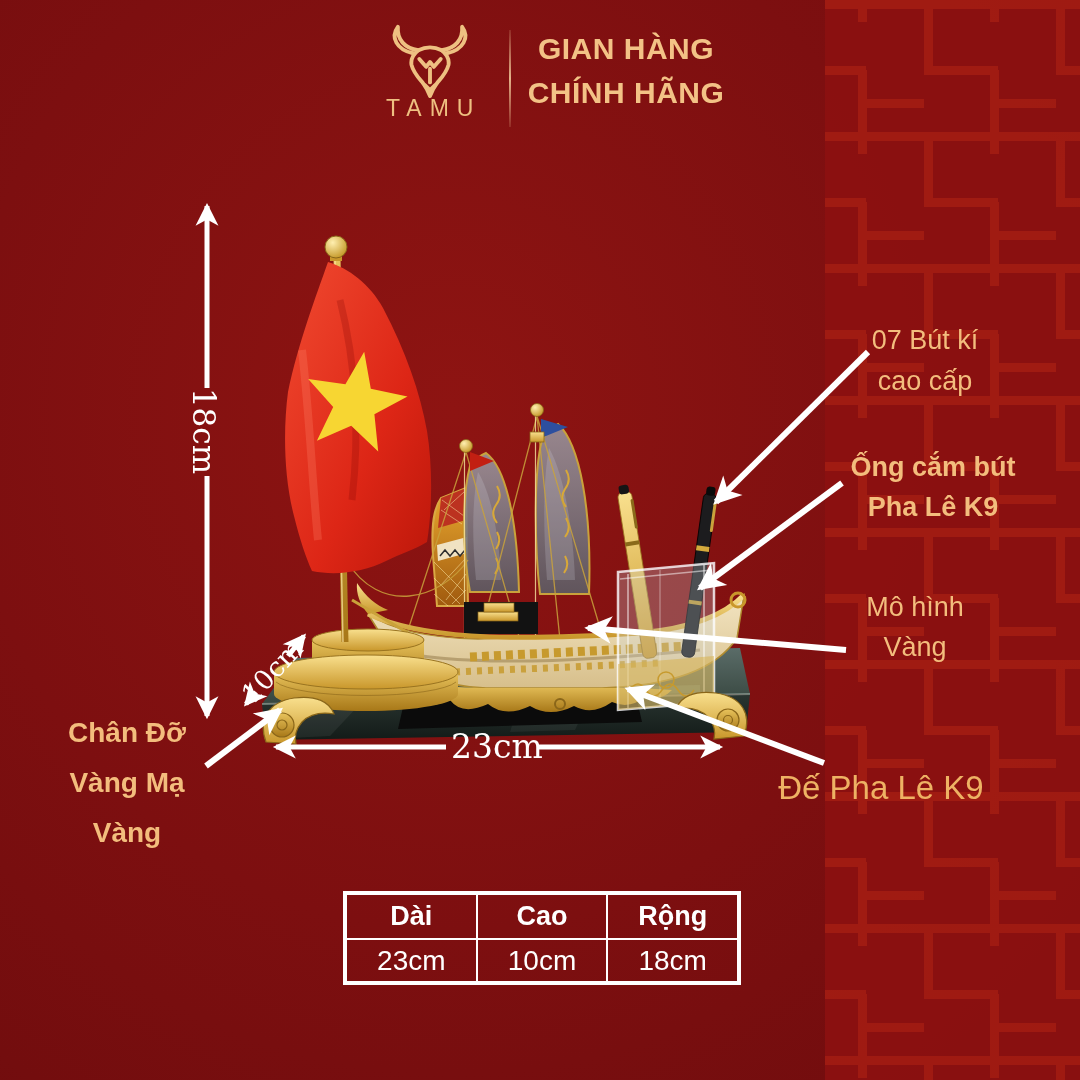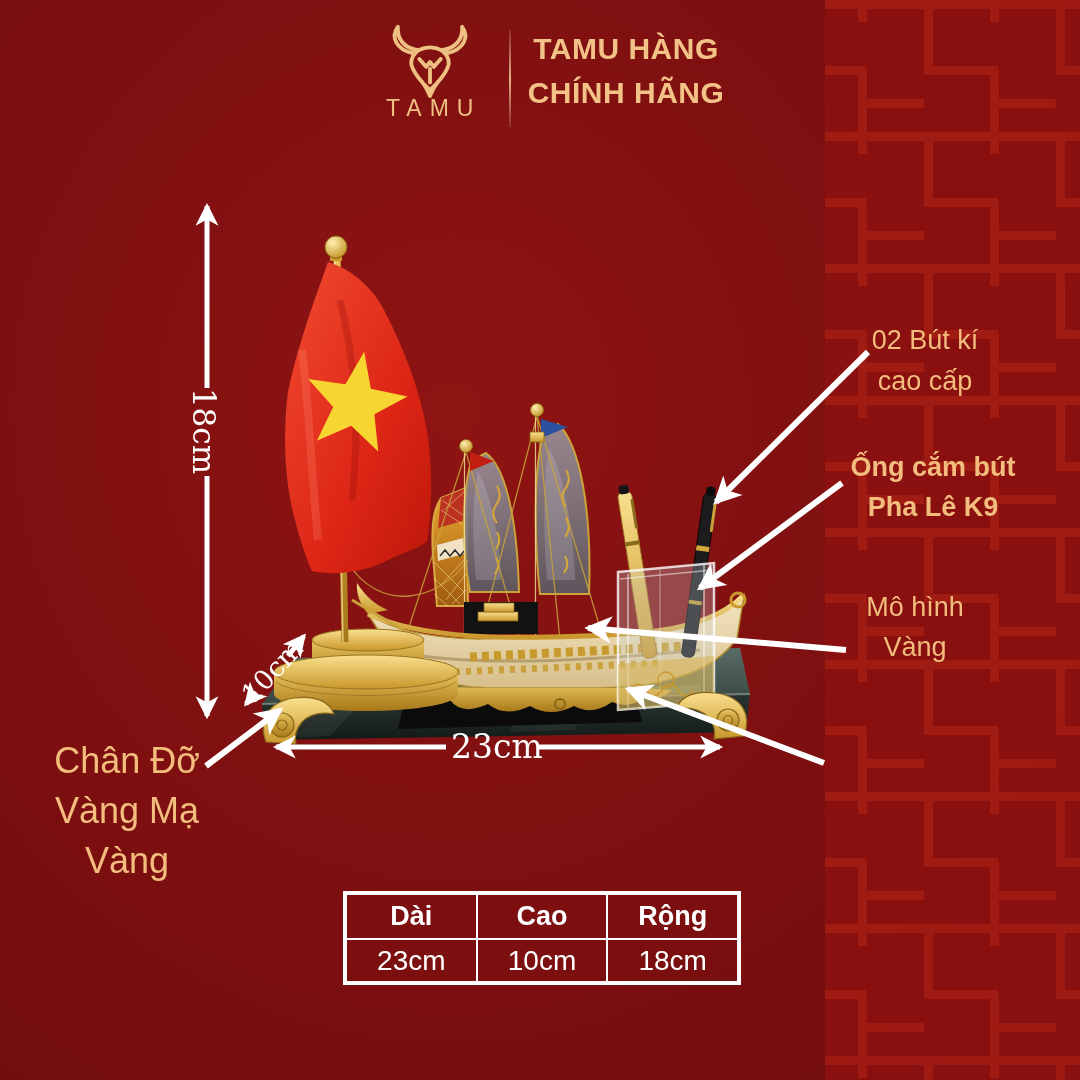--- a/index.html
+++ b/index.html
@@ -22,21 +22,21 @@
   .store-name{
     position:absolute;left:516px;top:27px;width:220px;text-align:center;
     color:#f3c286;font-size:30px;font-weight:700;line-height:44px;letter-spacing:.5px;
   }
   
   .callout{position:absolute;text-align:center;color:#f3bd7d;font-size:27px;line-height:40px;font-weight:500;}
   .callout-pens{left:835px;top:320px;width:180px;line-height:41px;}
   .callout-holder{left:828px;top:447px;width:210px;font-weight:bold;}
   .callout-boat{left:835px;top:587px;width:160px;}
   .callout-base{left:758px;top:768px;width:246px;font-size:33px;line-height:40px;color:#eeb264;}
-  .callout-stand{left:37px;top:736px;width:180px;font-size:36px;line-height:50px;}
+  .callout-stand{left:37px;top:708px;width:180px;font-size:28px;line-height:50px;font-weight:bold;}
   
   .dim{position:absolute;color:#ffffff;font-family:"DejaVu Serif","Liberation Serif",serif;white-space:nowrap;}
   .dim-height{left:204px;top:431px;font-size:31px;transform:translate(-50%,-50%) rotate(90deg);}
   .dim-depth{left:272px;top:671px;font-size:27px;transform:translate(-50%,-50%) rotate(-47deg);}
   .dim-width{left:497px;top:746px;font-size:33px;transform:translate(-50%,-50%);}
   
   .spec-table{
     position:absolute;left:343px;top:867px;width:392px;
     display:grid;grid-template-columns:1fr 1fr 1fr;grid-template-rows:45px 43px;
     border:3.5px solid #fff;
@@ -76,21 +76,21 @@
       <path d="M68,30 C84,26 91,14 83,3 C84,16 76,25 62,27"></path>
       <path d="M38,27 C33,31 30,36 31,42 C33,50 38,55 43,61 C46,65 48,69 50,74 C52,69 54,65 57,61 C62,55 67,50 69,42 C70,36 67,31 62,27 C58,25 54,24 50,24 C46,24 42,25 38,27 Z"></path>
       <path d="M39,36 L46,44 L50,39 L54,44 L61,36"></path>
       <path d="M50,46 V60"></path>
       <path d="M45,63 L50,68 L55,63"></path>
     </g>
   </svg>
   <div class="brand-name">TAMU</div>
   <div class="header-divider"></div>
   <div class="store-name">
-    <div>TAMU HÀNG</div>
+    <div>GIAN HÀNG</div>
     <div>CHÍNH HÃNG</div>
   </div>
 
   <svg class="abs" style="left:0;top:0" width="1080" height="1080" viewBox="0 0 1080 1080">
     <defs>
       <linearGradient id="gGold" x1="0" y1="0" x2="0" y2="1">
         <stop offset="0" stop-color="#f9e08e"></stop>
           <stop offset="1" stop-color="#c9972b"></stop>
       </linearGradient>
       <linearGradient id="gGoldD" x1="0" y1="0" x2="0" y2="1">
@@ -300,31 +300,32 @@
       <path d="M824,763 L628,689" marker-end="url(#ah)"></path>
       <path d="M206,766 L280,710" marker-end="url(#ah)"></path>
     </g>
   </svg>
 
   <div class="dim dim-height">18cm</div>
   <div class="dim dim-depth">10cm</div>
   <div class="dim dim-width">23cm</div>
 
   <div class="callout callout-pens">
-    <div>02 Bút kí</div>
+    <div>07 Bút kí</div>
     <div>cao cấp</div>
   </div>
   <div class="callout callout-holder">
     <div>Ống cắm bút</div>
     <div>Pha Lê K9</div>
   </div>
   <div class="callout callout-boat">
     <div>Mô hình</div>
     <div>Vàng</div>
   </div>
+  <div class="callout callout-base">Đế Pha Lê K9</div>
   <div class="callout callout-stand">
     <div>Chân Đỡ</div>
     <div>Vàng Mạ</div>
     <div>Vàng</div>
   </div>
 
   <div class="spec-table">
     <div class="spec-cell">Dài</div>
     <div class="spec-cell">Cao</div>
     <div class="spec-cell">Rộng</div>

